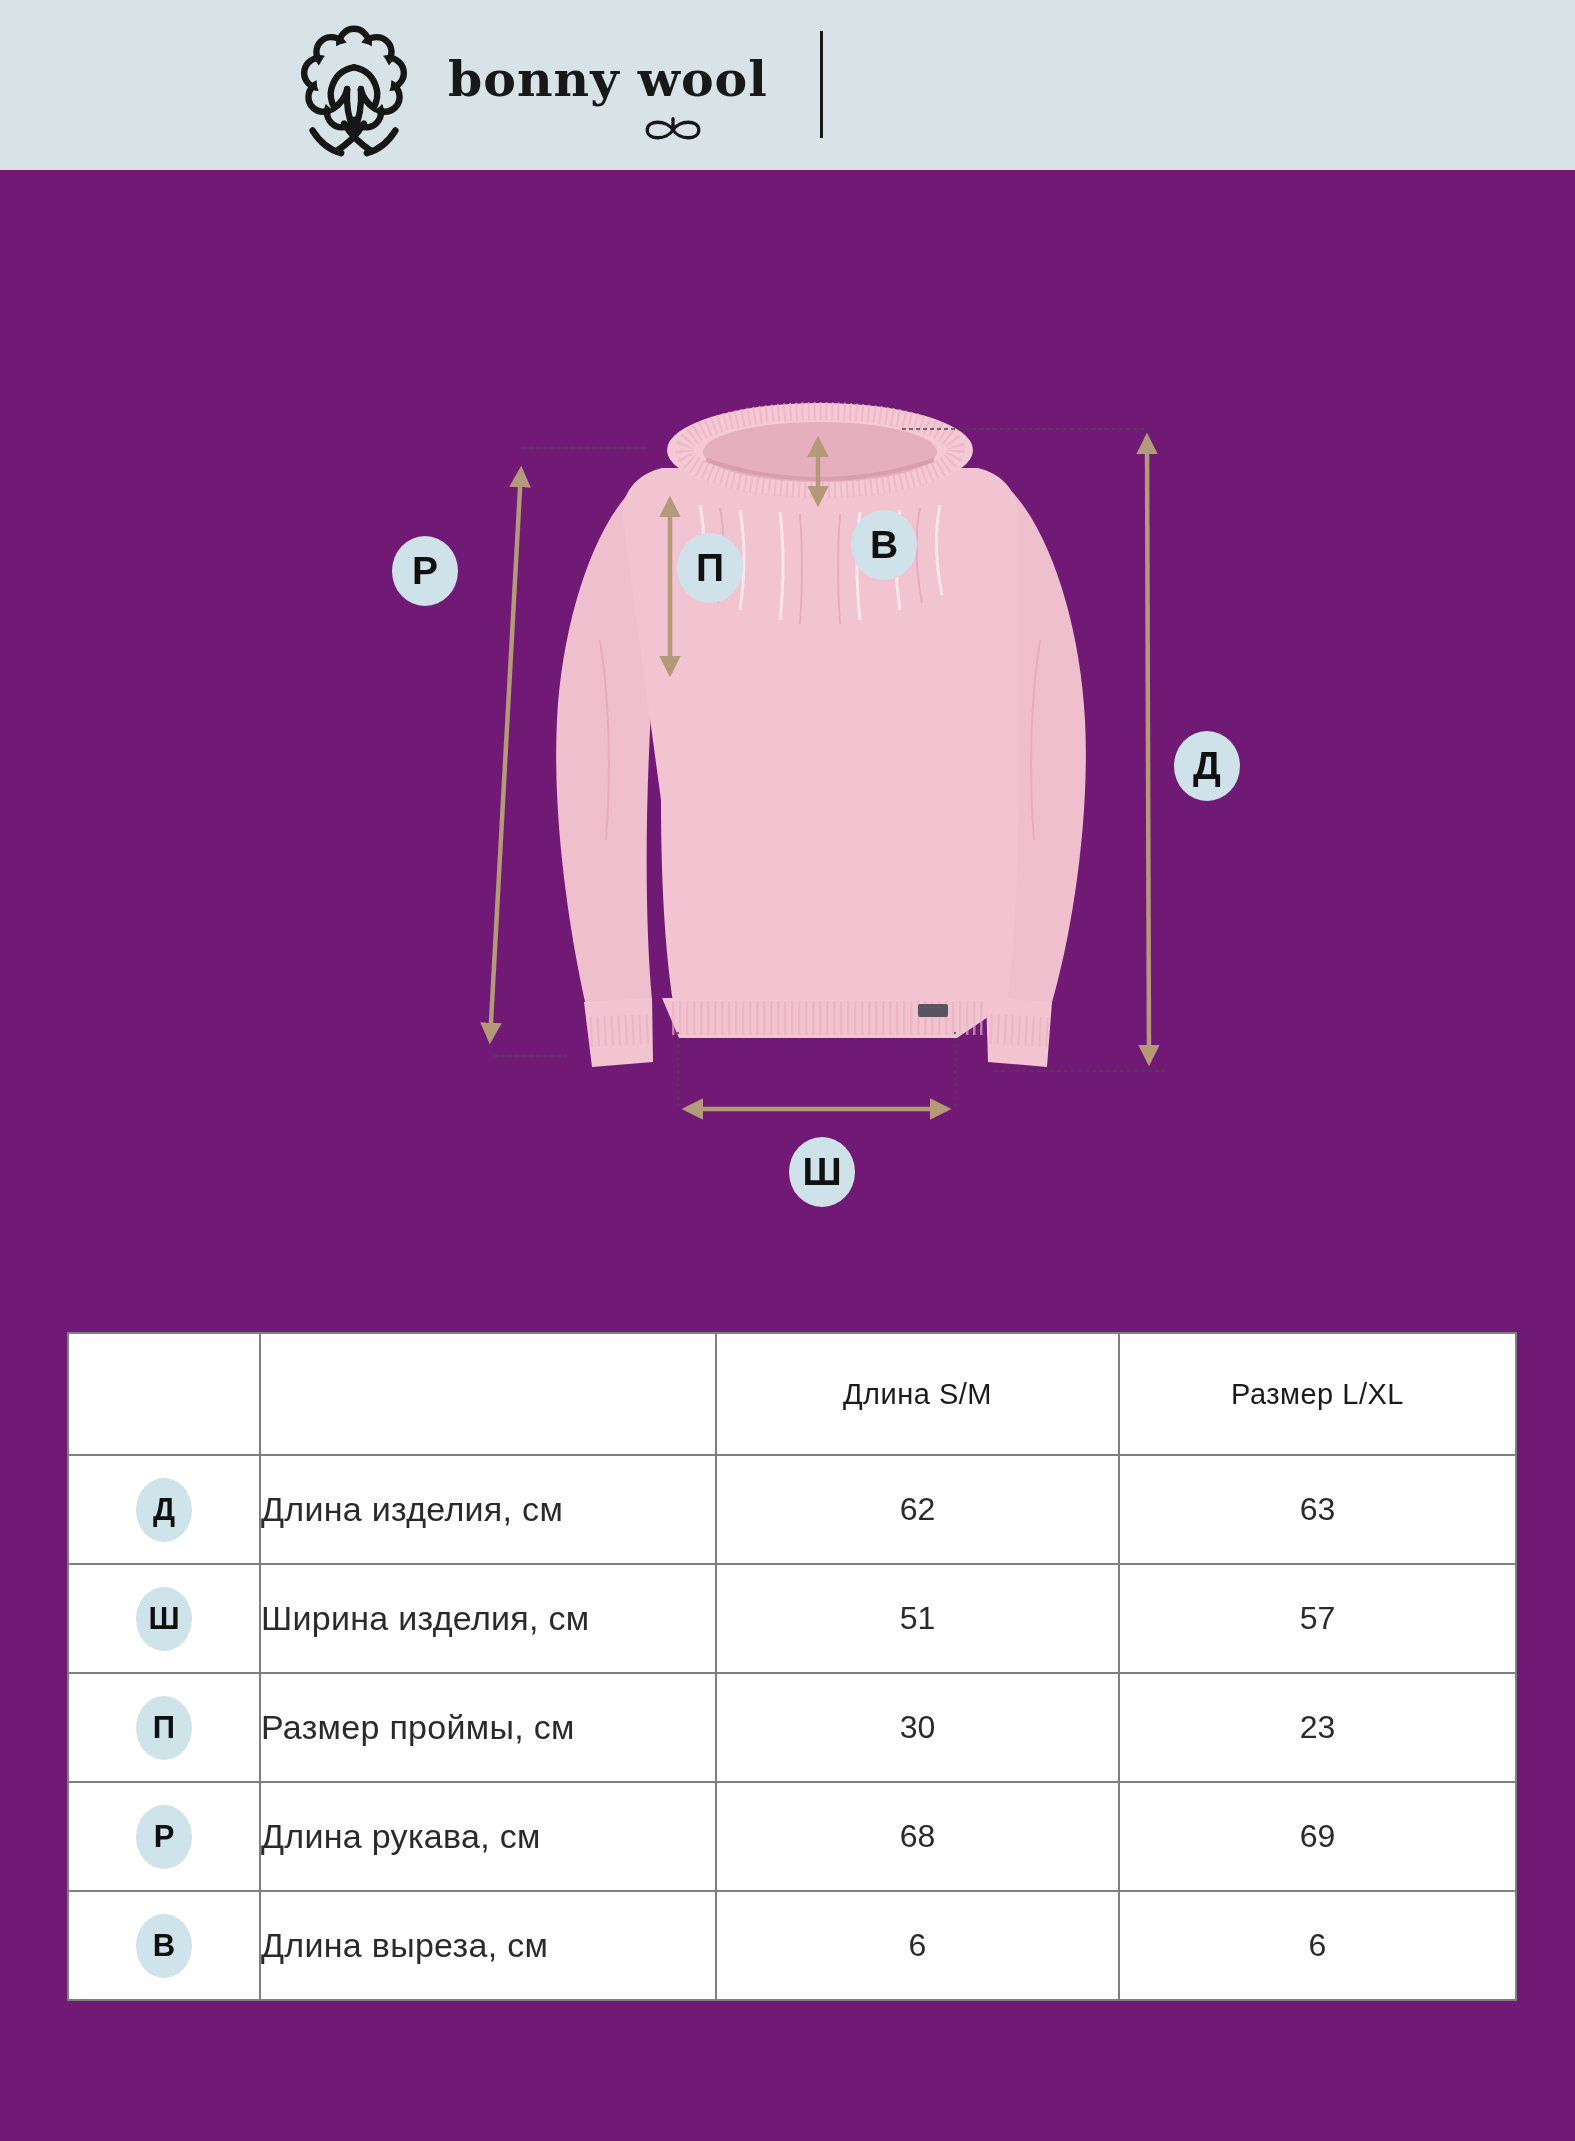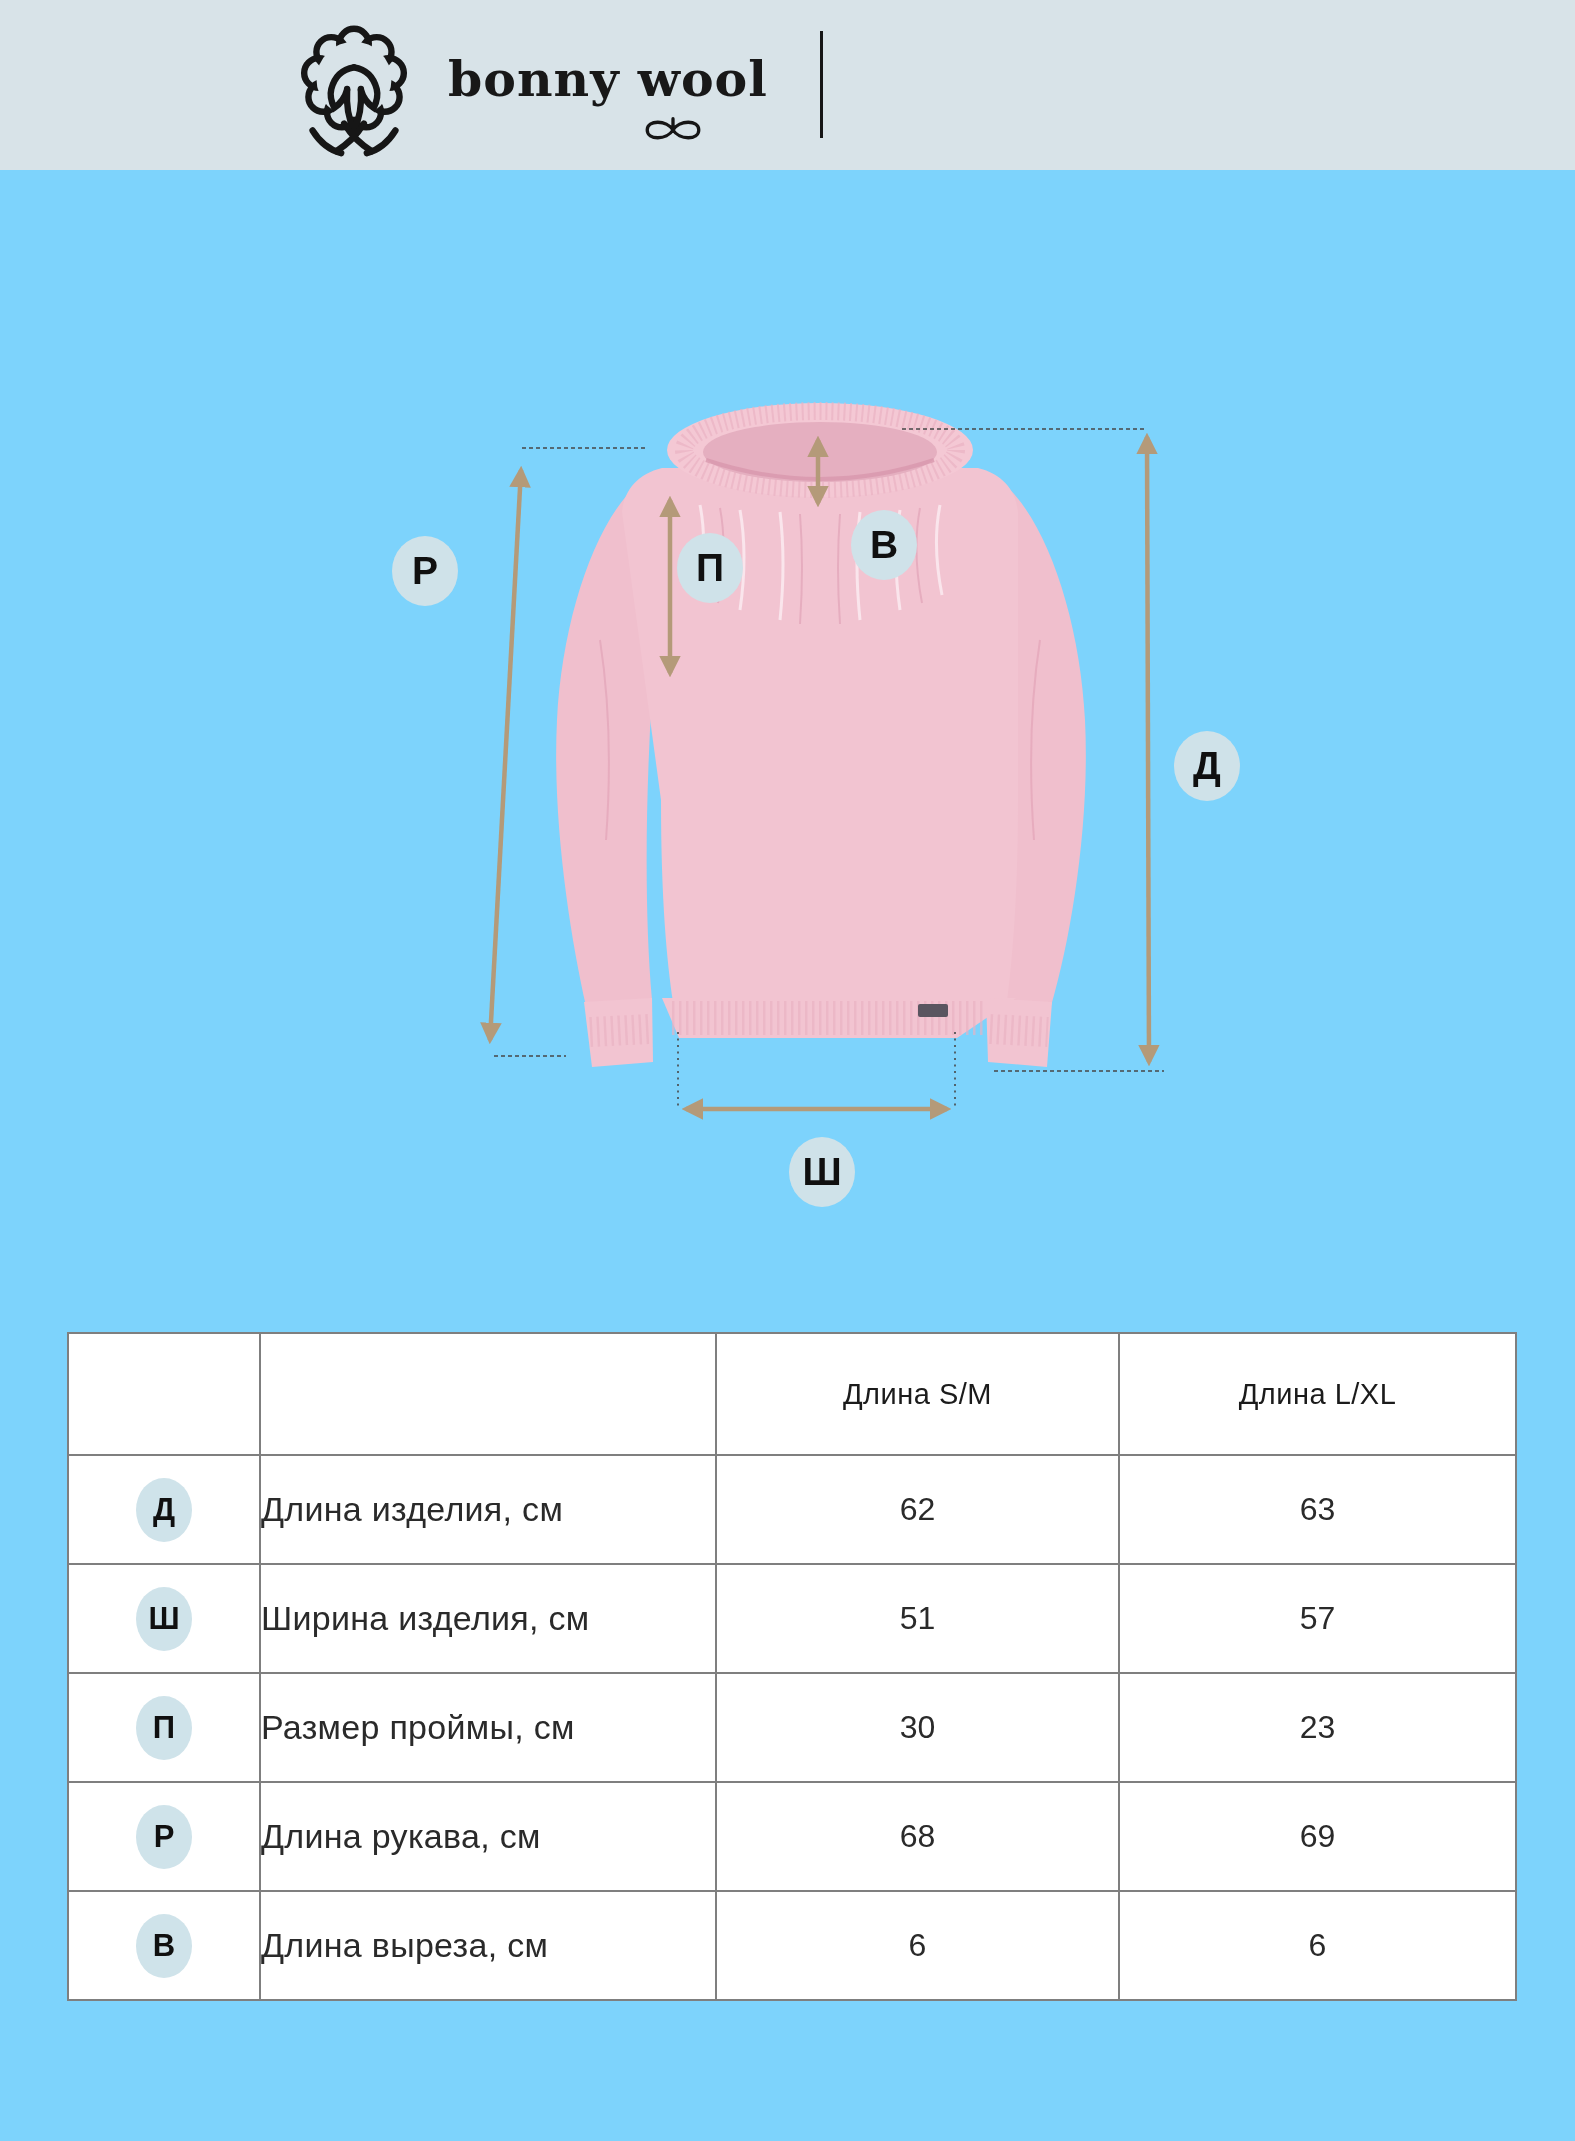--- a/index.html
+++ b/index.html
@@ -1,16 +1,16 @@
 <!DOCTYPE html>
 <html><head>
 <meta charset="utf-8">
 <style>
   html,body{margin:0;padding:0;background:#ffffff;}
-  .page{position:relative;width:1575px;height:2141px;background:#7dd3fc;overflow:hidden;
+  .page{position:relative;width:1575px;height:2141px;background:#701a75;overflow:hidden;
         font-family:"Liberation Sans", sans-serif;color:#1d1d1d;}
 
   
   .header{position:absolute;left:0;top:0;width:1575px;height:170px;background:#d8e3e8;}
   .logo-svg{position:absolute;left:283px;top:16px;width:142px;height:148px;}
   .brand{position:absolute;left:448px;top:50px;font-family:"DejaVu Serif", serif;
          font-weight:bold;font-size:49px;letter-spacing:1px;color:#181818;white-space:nowrap;}
   .bow-svg{position:absolute;left:640px;top:112px;width:66px;height:36px;}
   .hdr-divider{position:absolute;left:820px;top:31px;width:3px;height:107px;background:#161616;}
   .hdr-title{position:absolute;left:897px;top:45px;font-size:33px;font-weight:bold;
@@ -162,21 +162,21 @@
       <col class="c-badge">
         <col class="c-name">
         <col class="c-sm">
         <col class="c-lxl">
     </colgroup>
     <tbody>
         <tr class="row-header">
       <td></td>
       <td></td>
       <td class="hdr-cell">Длина S/M</td>
-      <td class="hdr-cell">Длина L/XL</td>
+      <td class="hdr-cell">Размер L/XL</td>
     </tr>
     <tr class="row-data">
       <td>
             <div class="tbadge">Д</div>
           </td>
       <td class="name-cell">Длина изделия, см</td>
       <td class="val-cell">62</td>
       <td class="val-cell">63</td>
     </tr>
     <tr class="row-data">

